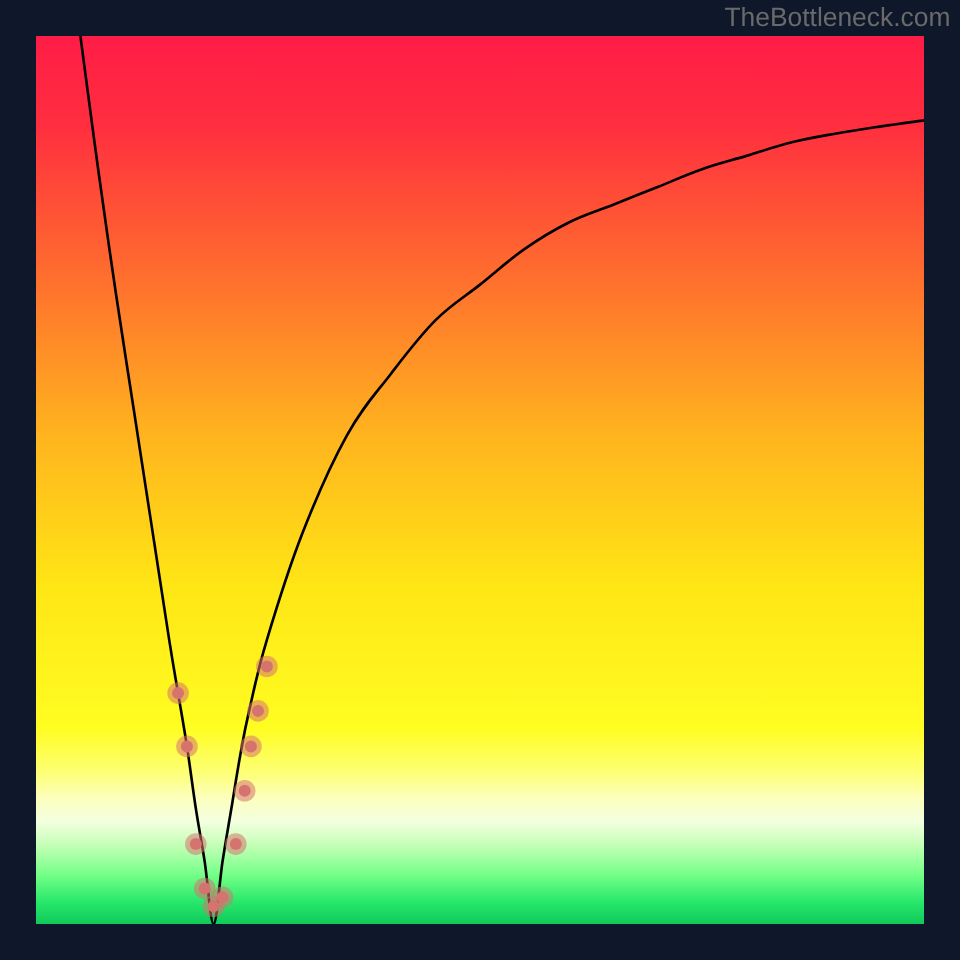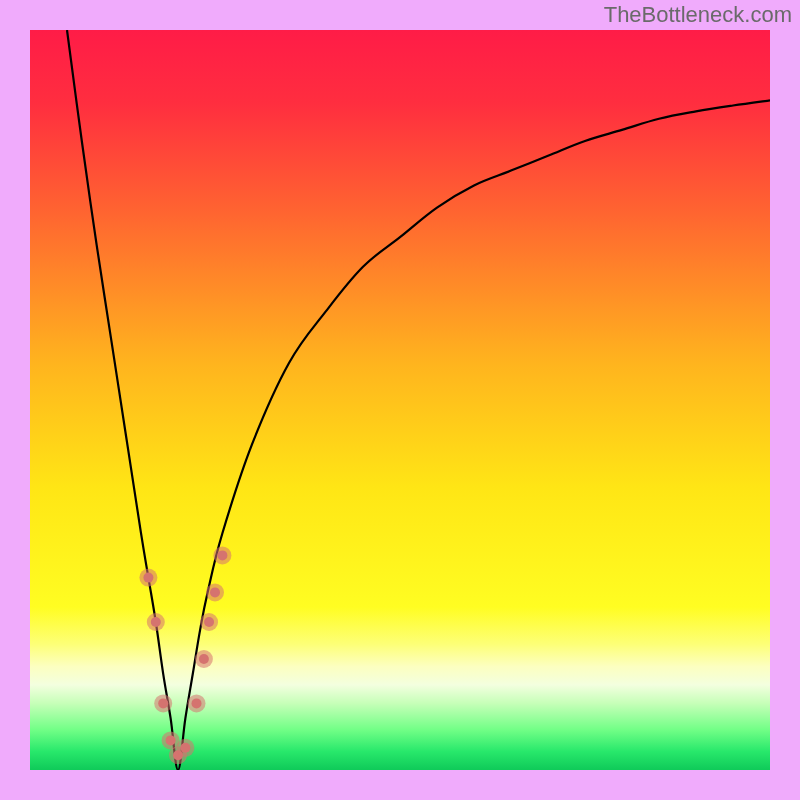--- a/index.html
+++ b/index.html
@@ -10,21 +10,21 @@
     overflow: hidden;
     background: #000;
     font-family: Arial, Helvetica, sans-serif;
   }
   .frame {
     position: absolute;
     left: 0;
     top: 0;
     width: 800px;
     height: 800px;
-    background: #f0abfc;
+    background: #0f172a;
   }
   .plot {
     position: absolute;
     left: 30px;
     top: 30px;
     width: 740px;
     height: 740px;
     overflow: hidden;
   }
   .bg-gradient {

